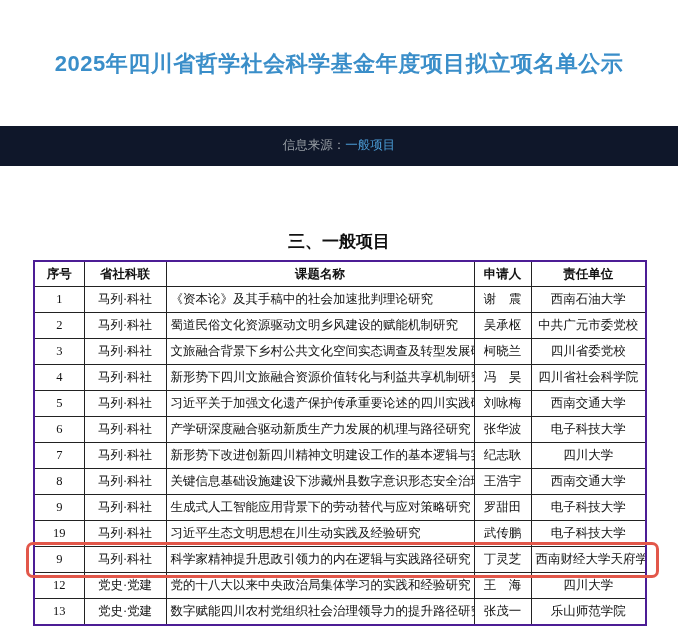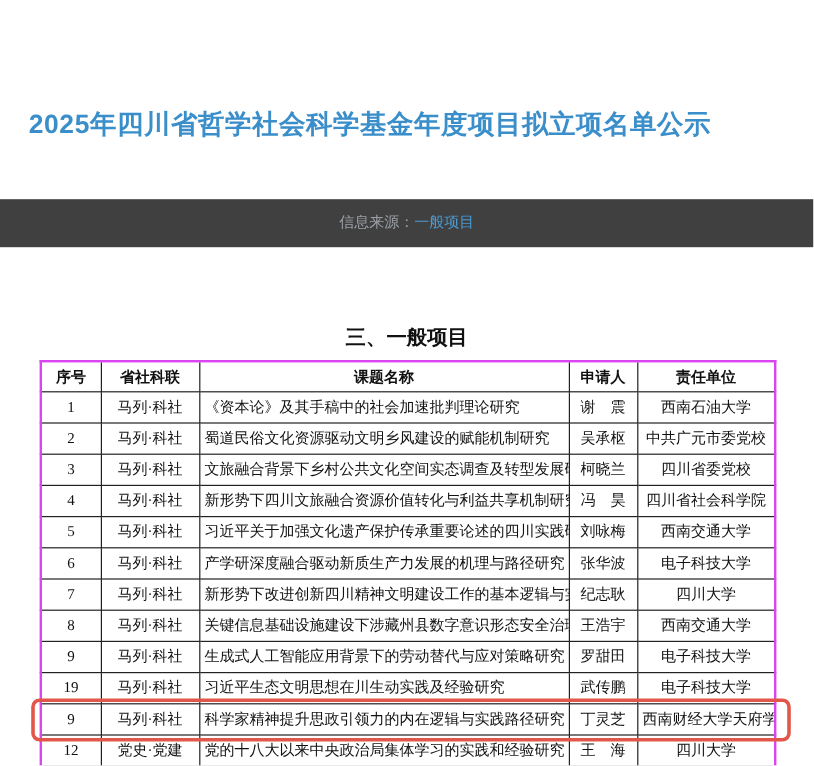--- a/index.html
+++ b/index.html
@@ -9,34 +9,35 @@
     font-family: "Liberation Sans", sans-serif;
   }
   .page {
     width: 678px;
     height: 638px;
     position: relative;
     overflow: hidden;
     background: #ffffff;
   }
   .page-title {
-    margin-top: 88px;
+    margin-top: 48px;
     padding: 0 24px;
+    text-align: center;
     font-size: 22px;
     font-weight: bold;
     color: #3a8ec9;
     letter-spacing: 0.5px;
     line-height: 1.45;
     font-family: "Liberation Sans", "DejaVu Sans", sans-serif;
   }
   .source-bar {
     margin-top: 46px;
     width: 100%;
     height: 40px;
-    background: #404040;
+    background: #0f172a;
     display: flex;
     align-items: center;
     justify-content: center;
     font-size: 12.5px;
   }
   .source-label { color: #9aa0a6; }
   .source-link {
     color: #4a9bd5;
     text-decoration: none;
     cursor: pointer;
@@ -62,21 +63,21 @@
     color: #111111;
     table-layout: fixed;
   }
   table.projects th, table.projects td {
     border: 1px solid #222222;
     height: 26px;
     padding: 1px 4px;
     overflow: hidden;
     white-space: nowrap;
   }
-  table.projects { border: 2px solid #d946ef; }
+  table.projects { border: 2px solid #4c1d95; }
   table.projects th { font-weight: bold; text-align: center; }
   col.c-no   { width: 50px; }
   col.c-disc { width: 82px; }
   col.c-title{ width: 308px; }
   col.c-app  { width: 57px; }
   col.c-unit { width: 115px; }
   td.cell-no, td.cell-disc, td.cell-app, td.cell-unit { text-align: center; }
   td.cell-title { text-align: left; padding-left: 9px; }
   tr.hl td { font-weight: normal; }
   .highlight-box {

